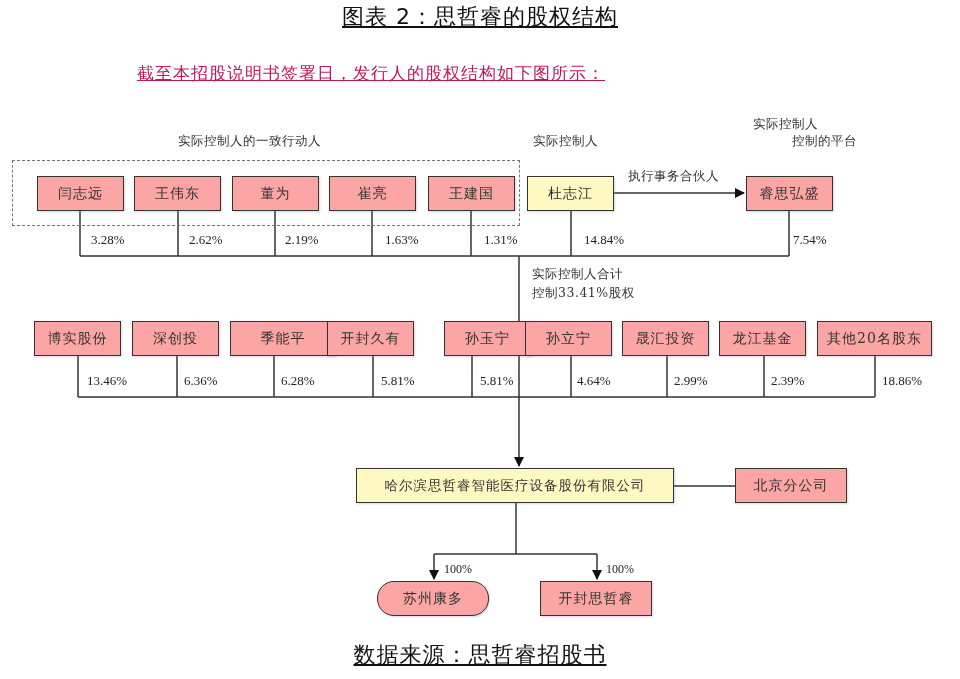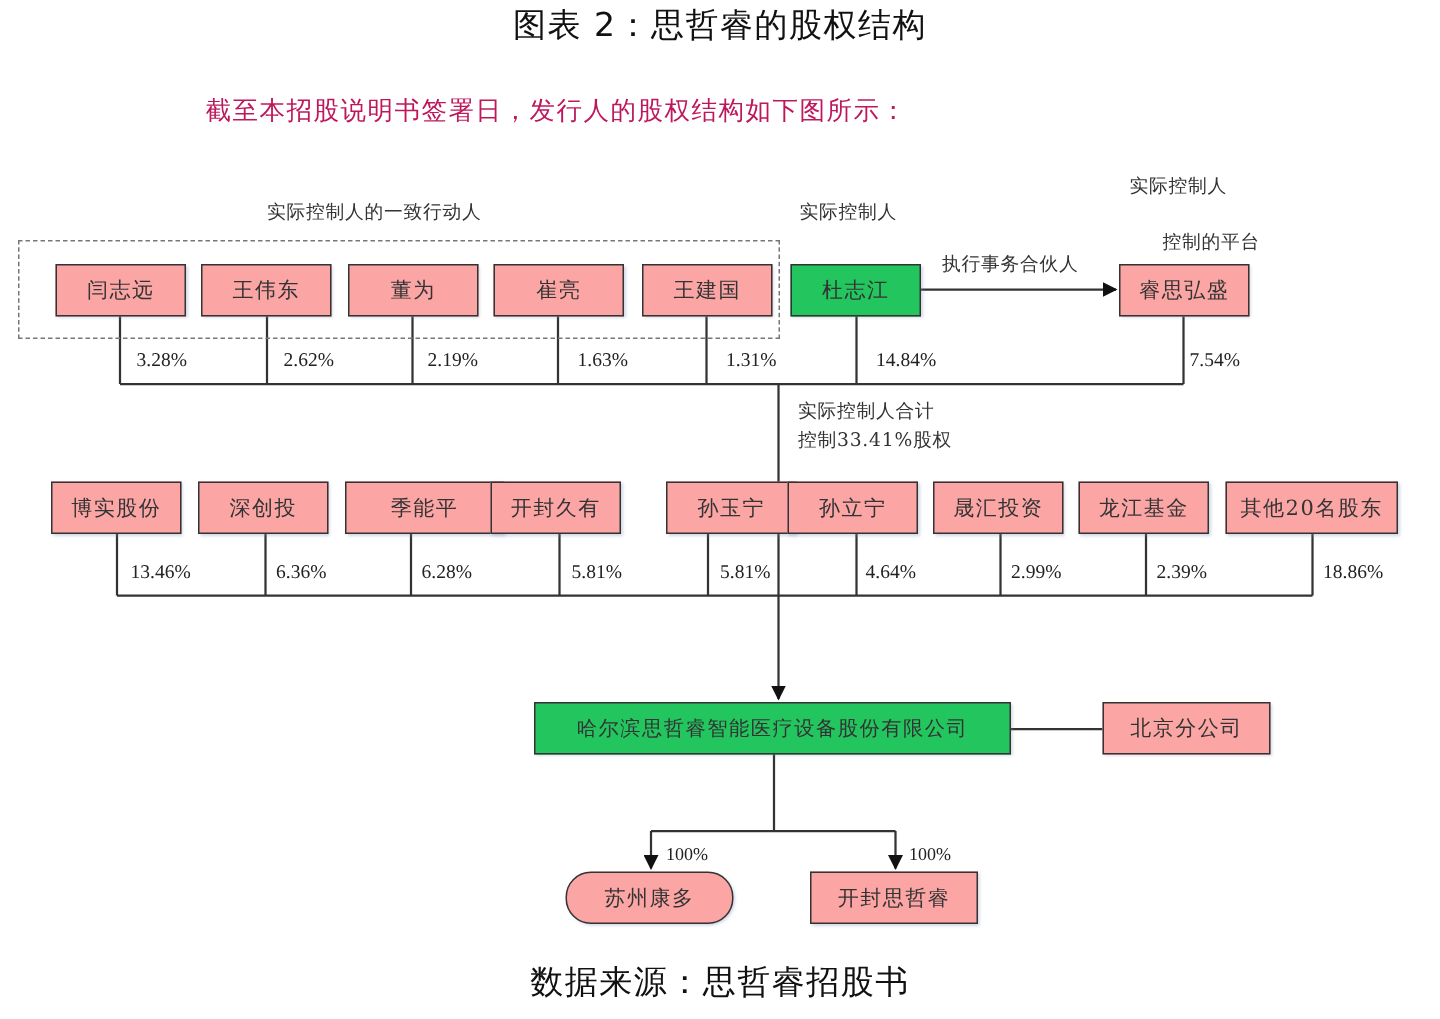--- a/index.html
+++ b/index.html
@@ -1,22 +1,22 @@
 <!DOCTYPE html>
 <html><head>
   <meta charset="utf-8">
   <style>
     html, body { margin: 0; padding: 0; background: #ffffff; }
     body { width: 960px; height: 679px; position: relative; overflow: hidden; font-family: "DejaVu Sans", sans-serif; color: #111; }
-    .abs { position: absolute; }
+    .abs { position: absolute; text-decoration: underline; }
     .title { left: 0; width: 960px; top: 2px; text-align: center; font-size: 22px; letter-spacing: 1px; color: #111; font-family: "DejaVu Sans", sans-serif; }
     .intro { left: 137px; top: 62px; font-size: 17px; font-family: "DejaVu Serif", serif; color: #be185d; letter-spacing: 1px; }
     .source { left: 0; width: 960px; top: 640px; text-align: center; font-size: 22px; color: #111; letter-spacing: 1px; }
     .box { position: absolute; border: 1.5px solid #333; background: #fca5a5; box-sizing: border-box; display: flex; align-items: center; justify-content: center; font-family: "DejaVu Serif", serif; font-size: 14px; color: #333; letter-spacing: 1px; box-shadow: 1px 1px 2px rgba(120,140,180,0.35); }
-    .box.gray { background: #22c55e; }
+    .box.gray { background: #fef9c3; }
     .lbl { position: absolute; font-family: "DejaVu Serif", serif; font-size: 12.5px; color: #333; white-space: nowrap; letter-spacing: 0.5px; }
     .pct { position: absolute; font-family: "Liberation Serif", serif; font-size: 13px; color: #222; white-space: nowrap; }
     .dashed { position: absolute; border: 1.5px dashed #777; box-sizing: border-box; }
     svg.lines { position: absolute; left: 0; top: 0; }
   </style>
 </head>
 <body>
 
 <div class="abs title">图表 2：思哲睿的股权结构</div>
 <div class="abs intro">截至本招股说明书签署日，发行人的股权结构如下图所示：</div>
@@ -60,21 +60,21 @@
     <line x1="434" y1="554" x2="434" y2="579" marker-end="url(#arr)"></line>
     <line x1="597" y1="554" x2="597" y2="579" marker-end="url(#arr)"></line>
   </g>
 </svg>
 
 <div class="dashed" style="left:12px; top:160px; width:508px; height:66px;"></div>
 
 <div class="lbl" style="left:178px; top:133px;">实际控制人的一致行动人</div>
 <div class="lbl" style="left:533px; top:133px;">实际控制人</div>
 <div class="lbl" style="left:753px; top:116px;">实际控制人</div>
-<div class="lbl" style="left:775px; top:133px;margin-top:20px;">控制的平台</div>
+<div class="lbl" style="left:792px; top:133px;">控制的平台</div>
 <div class="lbl" style="left:628px; top:168px;">执行事务合伙人</div>
 <div class="lbl" style="left:532px; top:266px;">实际控制人合计</div>
 <div class="lbl" style="left:532px; top:285px;">控制33.41%股权</div>
 
 <div class="box" style="left:37px; top:176px; width:87px; height:35px;">闫志远</div>
 <div class="box" style="left:134px; top:176px; width:87px; height:35px;">王伟东</div>
 <div class="box" style="left:232px; top:176px; width:87px; height:35px;">董为</div>
 <div class="box" style="left:329px; top:176px; width:87px; height:35px;">崔亮</div>
 <div class="box" style="left:428px; top:176px; width:87px; height:35px;">王建国</div>
 <div class="box gray" style="left:527px; top:176px; width:87px; height:35px;">杜志江</div>

